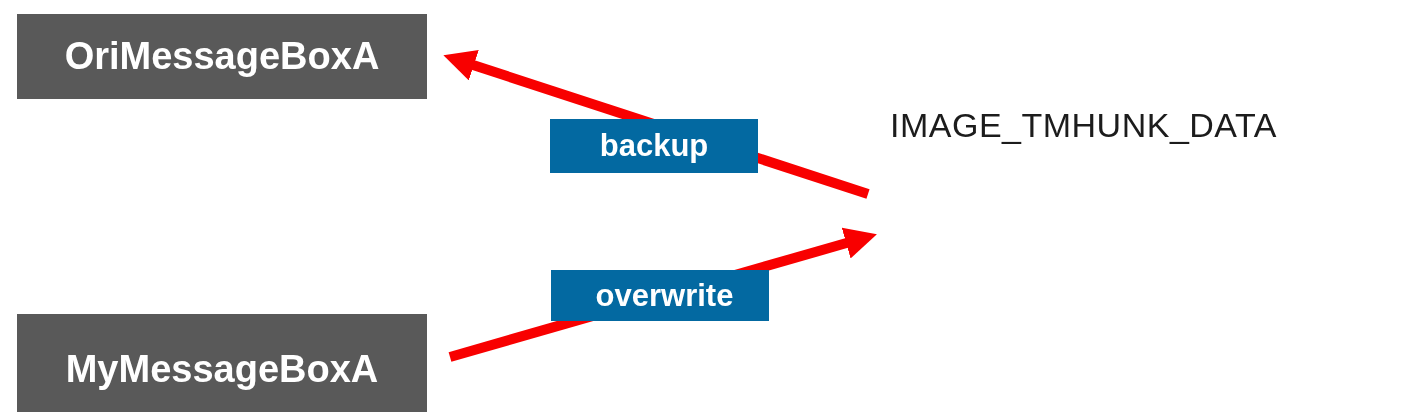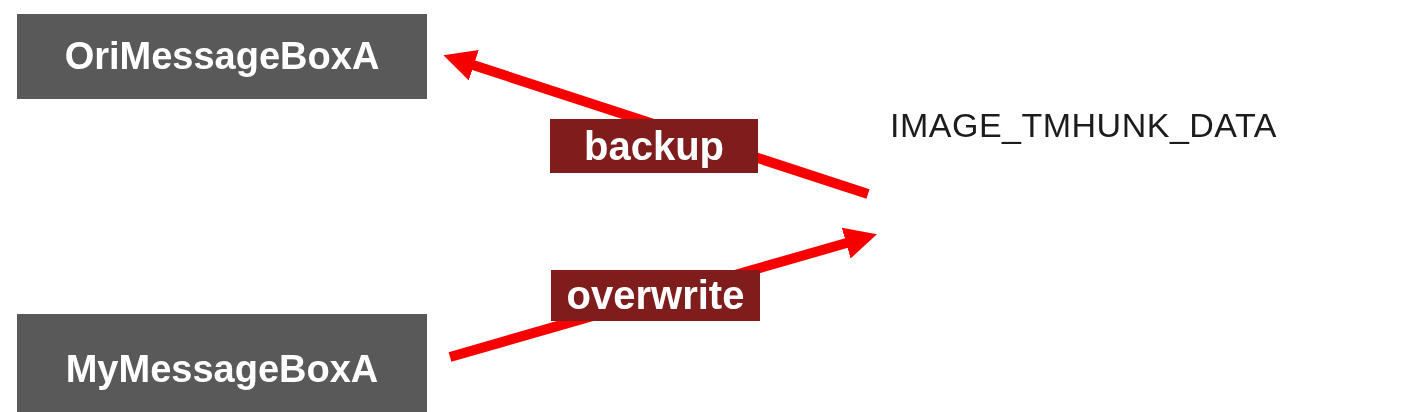--- a/index.html
+++ b/index.html
@@ -48,31 +48,31 @@
     text-align: left;
     color: #1c1c1c;
     font-size: 34px;
     font-weight: 300;
     letter-spacing: 0.5px;
     z-index: 2;
     white-space: nowrap;
   }
   .chip {
     position: absolute;
-    background: #7f1d1d;
+    background: #0369a1;
     color: #ffffff;
     display: flex;
     align-items: center;
     justify-content: center;
     font-weight: bold;
-    font-size: 40px;
+    font-size: 31px;
     z-index: 3;
   }
   .chip-backup    { left: 550px; top: 119px; width: 208px; height: 54px; }
-  .chip-overwrite { left: 551px; top: 270px; width: 209px; height: 51px; }
+  .chip-overwrite { left: 551px; top: 270px; width: 209px; height: 51px; padding-left: 9px; }
 </style>
 </head>
 <body>
 
 <div class="canvas">
 
   <svg class="arrow-layer" viewBox="0 0 1425 412" xmlns="http://www.w3.org/2000/svg">
     <defs>
       <marker id="arrowhead" markerWidth="3.2" markerHeight="3.2" refX="0.4" refY="1.6" orient="auto">
         <path d="M0,0 L3.2,1.6 L0,3.2 z" fill="#f80000"></path>

